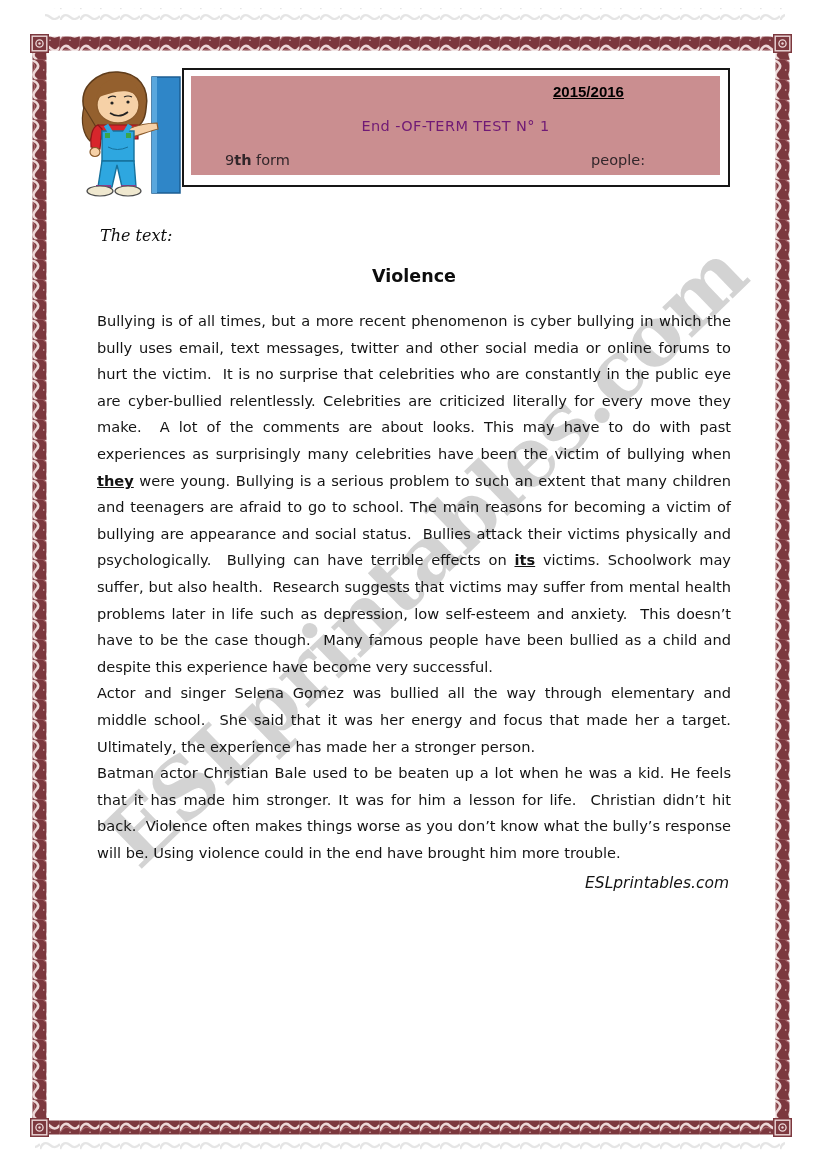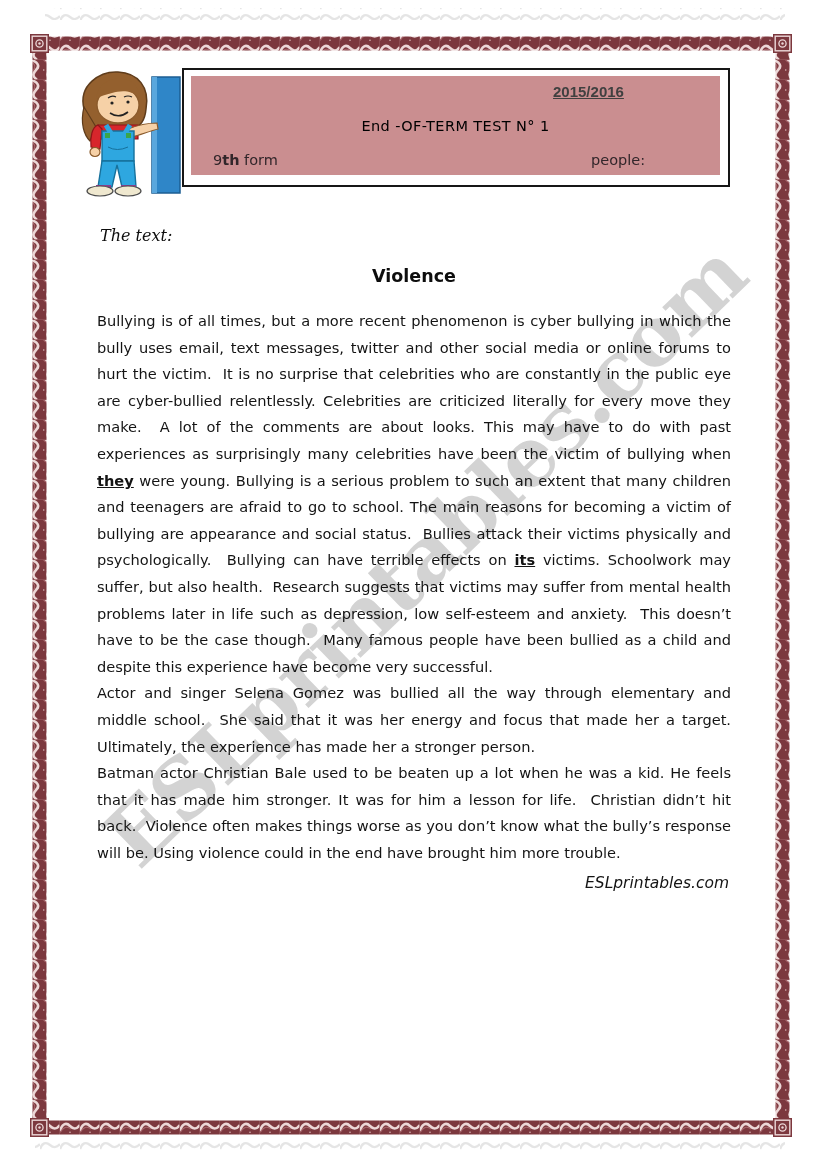--- a/index.html
+++ b/index.html
@@ -21,31 +21,31 @@
     position:absolute; left:182px; top:68px; width:548px; height:119px;
     background:#ffffff; border:2px solid #161616; box-sizing:border-box; z-index:4;
   }
   .header-fill{
     position:absolute; left:7px; top:6px; right:8px; bottom:10px;
     background:#ca8e90;
   }
   .school-year{
     position:absolute; left:362px; top:7px;
     font-family:"Liberation Sans", sans-serif;
-    font-weight:bold; font-size:15px; text-decoration:underline; color:#404040;
+    font-weight:bold; font-size:15px; text-decoration:underline; color:#000000;
   }
   .test-title{
     position:absolute; left:0; right:0; top:42px; text-align:center;
-    font-size:14.5px; color:#000000; letter-spacing:0.4px;
+    font-size:14.5px; color:#701a75; letter-spacing:0.4px;
   }
   .header-bottom-row{
     position:absolute; left:18px; right:18px; bottom:7px; height:18px;
     font-size:14.5px; color:#32262a;
   }
-  .form-label{position:absolute; left:4px; bottom:0;}
+  .form-label{position:absolute; left:16px; bottom:0;}
   .form-label b{font-weight:bold;}
   .teacher-label{position:absolute; left:382px; bottom:0;}
   
   .girl{position:absolute; left:62px; top:65px; z-index:5;}
   
   .section-label{
     position:absolute; left:100px; top:226px; z-index:3;
     font-family:"DejaVu Serif", serif; font-style:italic; font-weight:normal;
     font-size:16px; color:#0d0d0d;
   }

